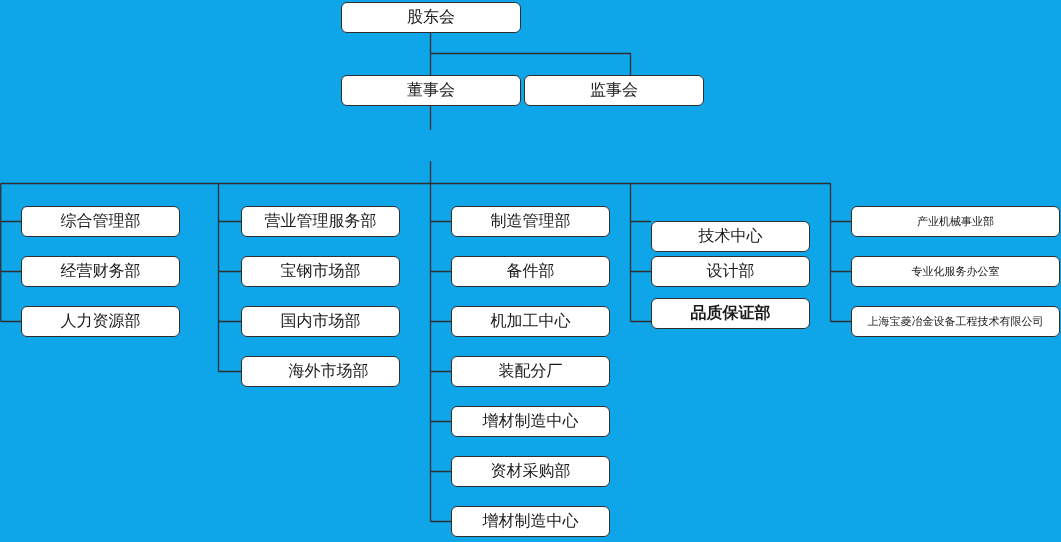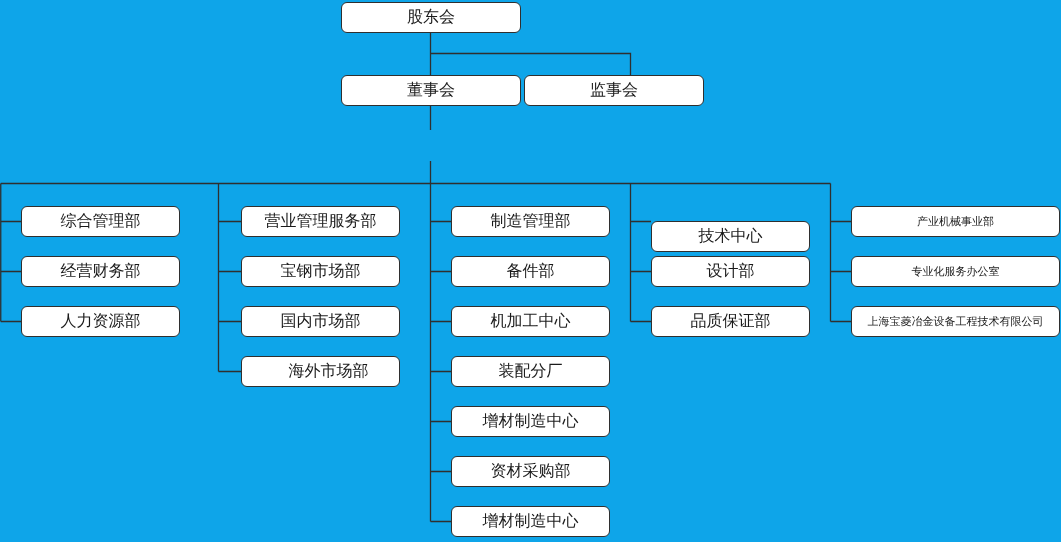--- a/index.html
+++ b/index.html
@@ -82,19 +82,19 @@
   <div class="node" style="left:451px; top:206px;">制造管理部</div>
   <div class="node" style="left:451px; top:256px;">备件部</div>
   <div class="node" style="left:451px; top:306px;">机加工中心</div>
   <div class="node" style="left:451px; top:356px;">装配分厂</div>
   <div class="node" style="left:451px; top:406px;">增材制造中心</div>
   <div class="node" style="left:451px; top:456px;">资材采购部</div>
   <div class="node" style="left:451px; top:506px;">增材制造中心</div>
 
   <div class="node" style="left:651px; top:221px;">技术中心</div>
   <div class="node" style="left:651px; top:256px;">设计部</div>
-  <div class="node" style="left:651px; top:306px;">品质保证部</div>
+  <div class="node" style="left:651px; top:298px;font-weight:bold;">品质保证部</div>
 
   <div class="node wide" style="left:851px; top:206px;">产业机械事业部</div>
   <div class="node wide" style="left:851px; top:256px;">专业化服务办公室</div>
   <div class="node wide" style="left:851px; top:306px;">上海宝菱冶金设备工程技术有限公司</div>
 
 </div>
 
 </body></html>

